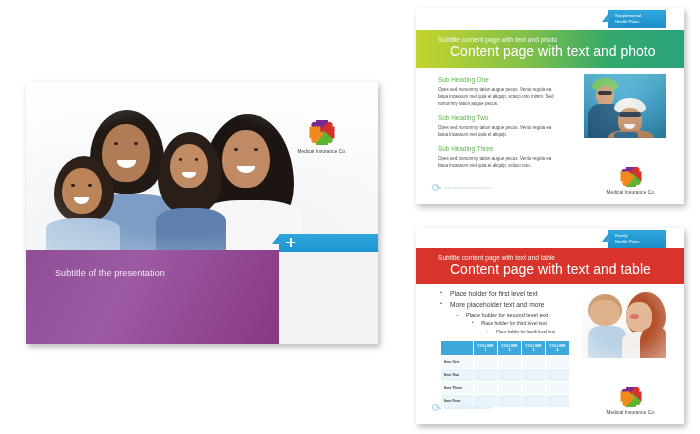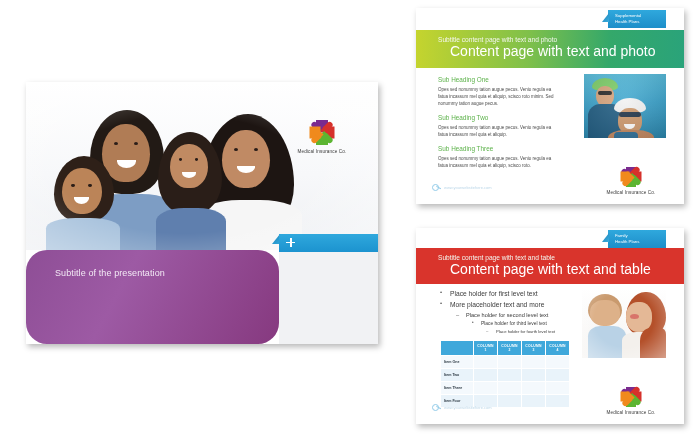--- a/index.html
+++ b/index.html
@@ -37,21 +37,20 @@
   .lp{position:absolute;width:12px;height:11px;}
   .lp:before,.lp:after{content:"";position:absolute;top:0;width:6px;height:9.5px;
       background:inherit;border-radius:6px 6px 0 0;}
   .lp:before{left:0;transform:rotate(-45deg);transform-origin:50% 100%;}
   .lp:after{left:0;transform:rotate(45deg);transform-origin:0 100%;}
   .logo-name{font-size:4.6px;color:#3a3a3a;letter-spacing:.15px;margin-top:3px;white-space:nowrap;}
 
   .ts-band{
     position:absolute;left:0;top:168px;width:253px;height:94px;
     background:linear-gradient(118deg,#8e4e96 0%,#9d5aa4 38%,#86397f 100%);
-    border-radius:21px;
   }
   .ts-subtitle{position:absolute;left:29px;top:18px;color:#f3e9f5;font-size:9px;letter-spacing:.1px;}
   .ts-title{position:absolute;left:48px;top:36px;color:#ffffff;font-size:21px;line-height:1.12;font-weight:400;}
 
   .ts-panel{position:absolute;left:253px;top:152px;width:99px;height:110px;background:#f1f2f4;}
   .ts-tab{
     position:absolute;left:253px;top:152px;width:99px;height:18px;
     background:linear-gradient(180deg,#2fa8dd 0%,#1c93cf 100%);
   }
   .ts-tab .plus{position:absolute;left:7px;top:4px;width:9px;height:9px;}

